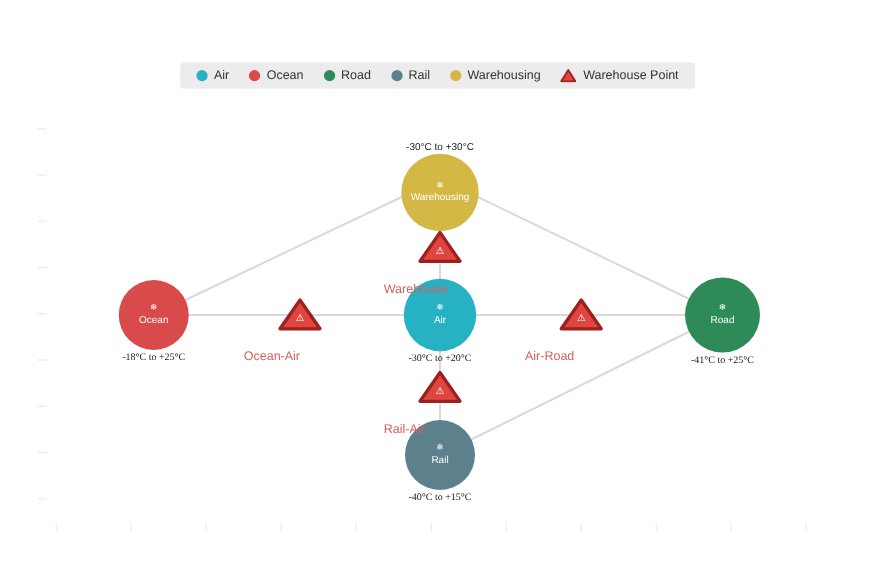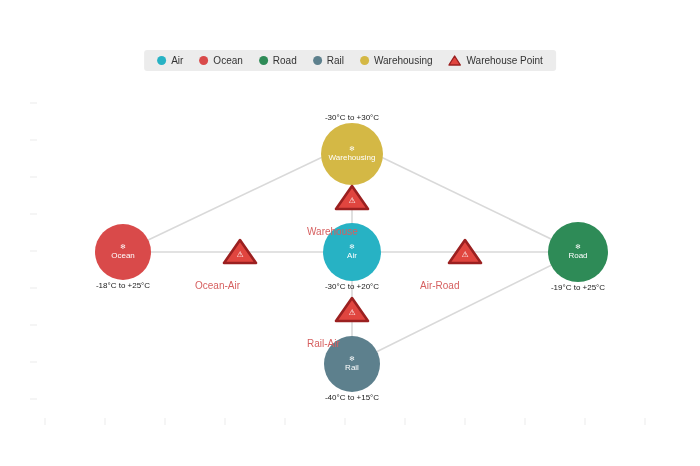--- a/index.html
+++ b/index.html
@@ -37,21 +37,21 @@
   .c-road { width:60px; height:60px; background:#2e8b57; }
   .c-rail { width:56px; height:56px; background:#5d808d; }
   .snow { font-size: 7px; line-height: 8px; }
   .nlabel { font-size: 8px; line-height: 10px; }
   .temp {
     position: absolute; left: 50%; transform: translateX(-50%);
     width: 110px; text-align: center; font-size: 8px; color: #1a1a1a;
     white-space: nowrap;
   }
   .temp-above { bottom: calc(100% + 1px); }
-  .temp-below { top: calc(100% + 1px); }
+  .temp-below { top: calc(100% + 1px); font-family: Liberation Serif, serif; }
   .cp { position: absolute; z-index: 3; width: 36px; transform: translate(-50%,-50%); }
   .cp svg { display: block; }
   .cp-glyph {
     position: absolute; top: 13px; left: 0; width: 36px; text-align: center;
     color: #fff; font-size: 8px; line-height: 12px;
   }
   .cp-label {
     position: absolute; top: 34px; left: 50%; transform: translateX(-50%);
     width: 90px; text-align: left; font-size: 10px; color: #d65f5f;
     white-space: nowrap;
@@ -149,21 +149,21 @@
       <span class="nlabel">Air</span>
     </div>
     <div class="temp temp-below">-30°C to +20°C</div>
   </div>
 
   <div class="node" style="left:578px; top:252px;">
     <div class="circle c-road">
       <span class="snow">❄</span>
       <span class="nlabel">Road</span>
     </div>
-    <div class="temp temp-below">-19°C to +25°C</div>
+    <div class="temp temp-below">-41°C to +25°C</div>
   </div>
 
   <div class="node" style="left:352px; top:364px;">
     <div class="circle c-rail">
       <span class="snow">❄</span>
       <span class="nlabel">Rail</span>
     </div>
     <div class="temp temp-below">-40°C to +15°C</div>
   </div>
 

